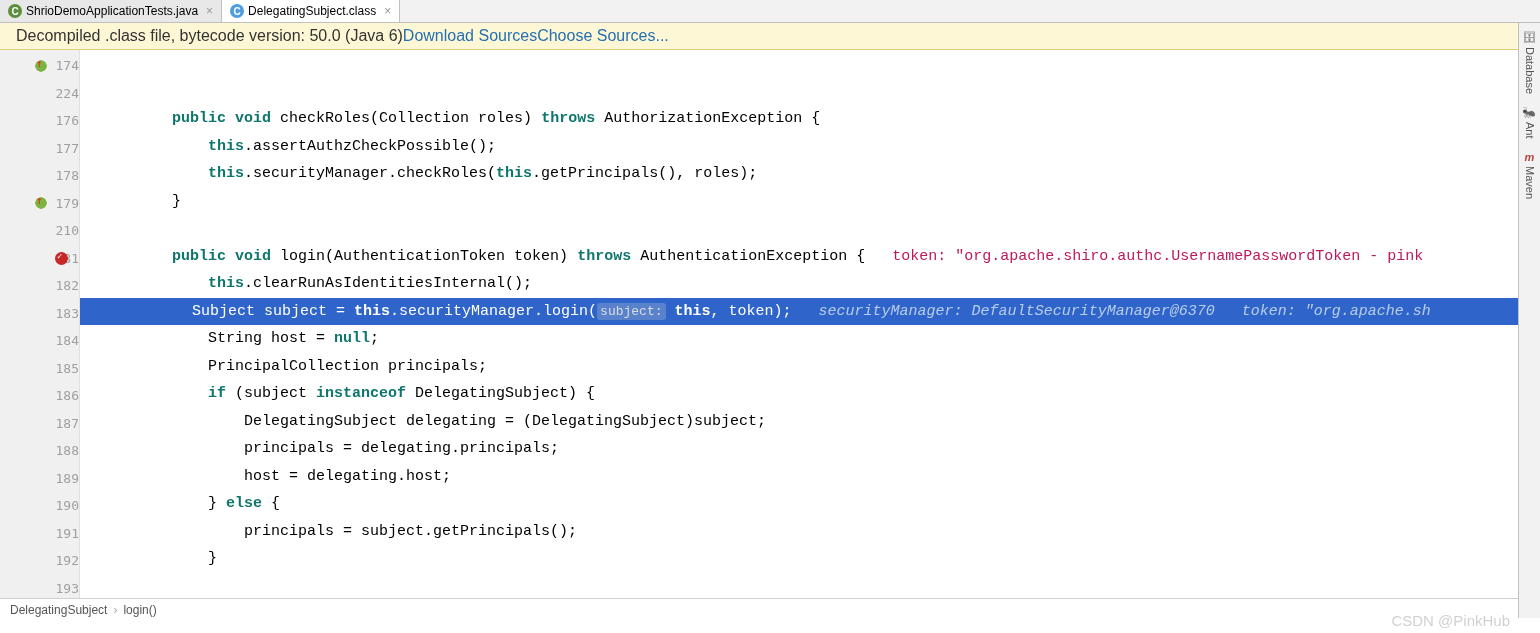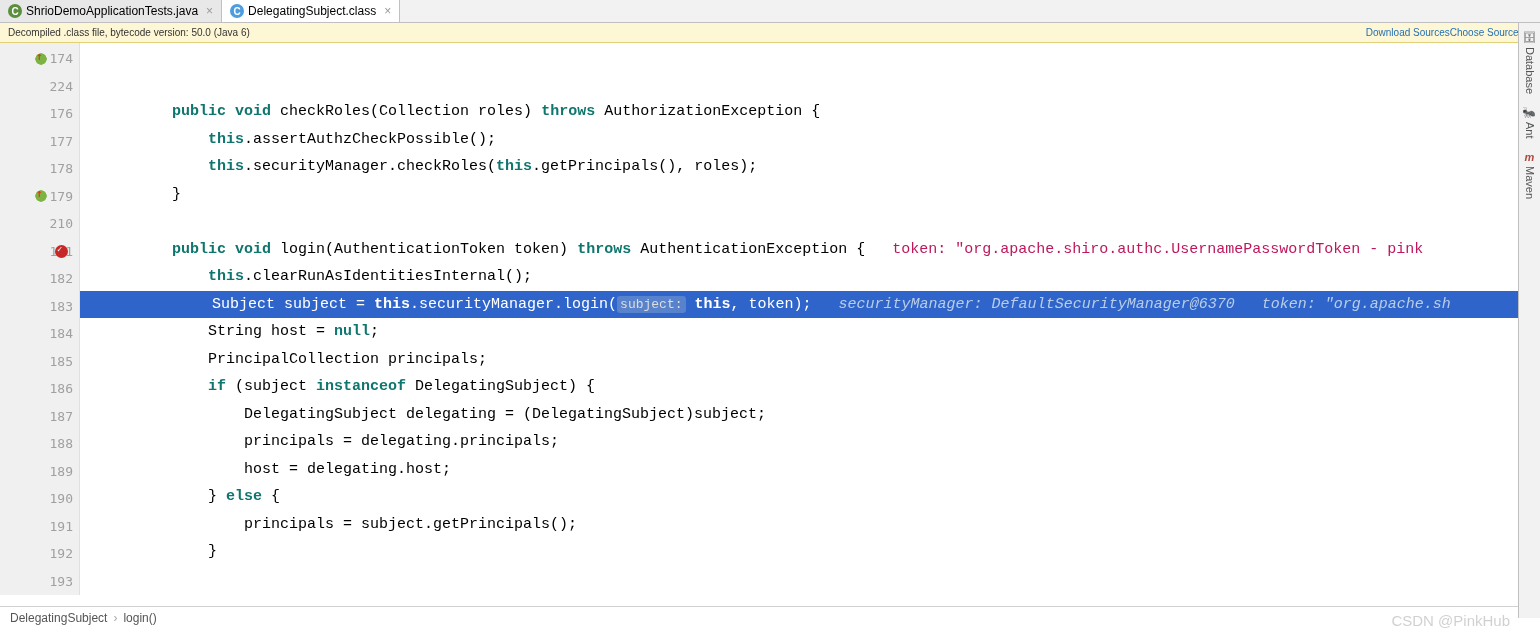--- a/index.html
+++ b/index.html
@@ -44,26 +44,26 @@
     .tab-icon.java-class { background: #5b8f3e; color: #fff; }
     .tab-icon.class-file { background: #4d9de0; color: #fff; }
     .tab-close {
       color: #999;
       font-size: 12px;
       margin-left: 4px;
       cursor: pointer;
     }
     .info-bar {
       display: flex;
-      justify-content: space-between;
+      justify-content: flex-start;
       align-items: center;
       background: #fef7d5;
       border-bottom: 1px solid #e0d078;
-      padding: 4px 8px;
-      font-size: 10px;
+      padding: 4px 16px;
+      font-size: 16px;
       color: #333;
     }
     .info-links { display: flex; }
     .info-links a { color: #2470b3; text-decoration: none; cursor: pointer; }
     .editor-area {
       display: flex;
       height: 552px;
       position: relative;
     }
     .gutter {
@@ -76,21 +76,20 @@
       text-align: right;
       padding-top: 2px;
       user-select: none;
       flex-shrink: 0;
     }
     .gutter-line {
       height: 27.5px;
       display: flex;
       align-items: center;
       justify-content: flex-end;
-      padding-right: 6px;
       position: relative;
     }
     .gutter-icon {
       position: absolute;
       display: inline-block;
     }
     .override-icon {
       left: 34px;
       width: 14px; height: 14px;
       background: radial-gradient(circle, #7cb342 55%, transparent 60%);
@@ -118,21 +117,21 @@
       overflow: hidden;
       padding-left: 20px;
       color: #000;
       position: relative;
     }
     .code-line { height: 27.5px; }
     .code-line.highlighted {
       background: #2f65ca;
       color: #fff;
       margin-left: -20px;
-      padding-left: 24px;
+      padding-left: 4px;
     }
     .kw { color: #0f766e; font-weight: bold; }
     .highlighted .kw { color: #fff; font-weight: bold; }
     .hint { color: #be185d; }
     .highlighted .hint { color: #b8cde8; font-style: italic; }
     .param-hint { background: #e8e8e8; color: #888; padding: 1px 3px; border-radius: 3px; font-style: normal; font-size: 13px;}
     .highlighted .param-hint { background: #5882cc; color: #ddd; }
     .right-tools {
       position: absolute;
       right: 0;
@@ -152,21 +151,21 @@
       font-size: 11px;
       color: #555;
       cursor: pointer;
       display: flex;
       align-items: center;
       gap: 3px;
     }
     .tool-icon { writing-mode: horizontal-tb; font-size: 11px;}
     .breadcrumb {
       position: absolute;
-      bottom: 4px; left: 0; right: 22px;
+      bottom: 12px; left: 0; right: 22px;
       border-top: 1px solid #d0d0d0;
       background: #fff;
       padding: 4px 10px;
       font-size: 12px;
       color: #555;
       display: flex;
       align-items: center;
       gap: 6px;
     }
     .breadcrumb .sep { color: #aaa; }

